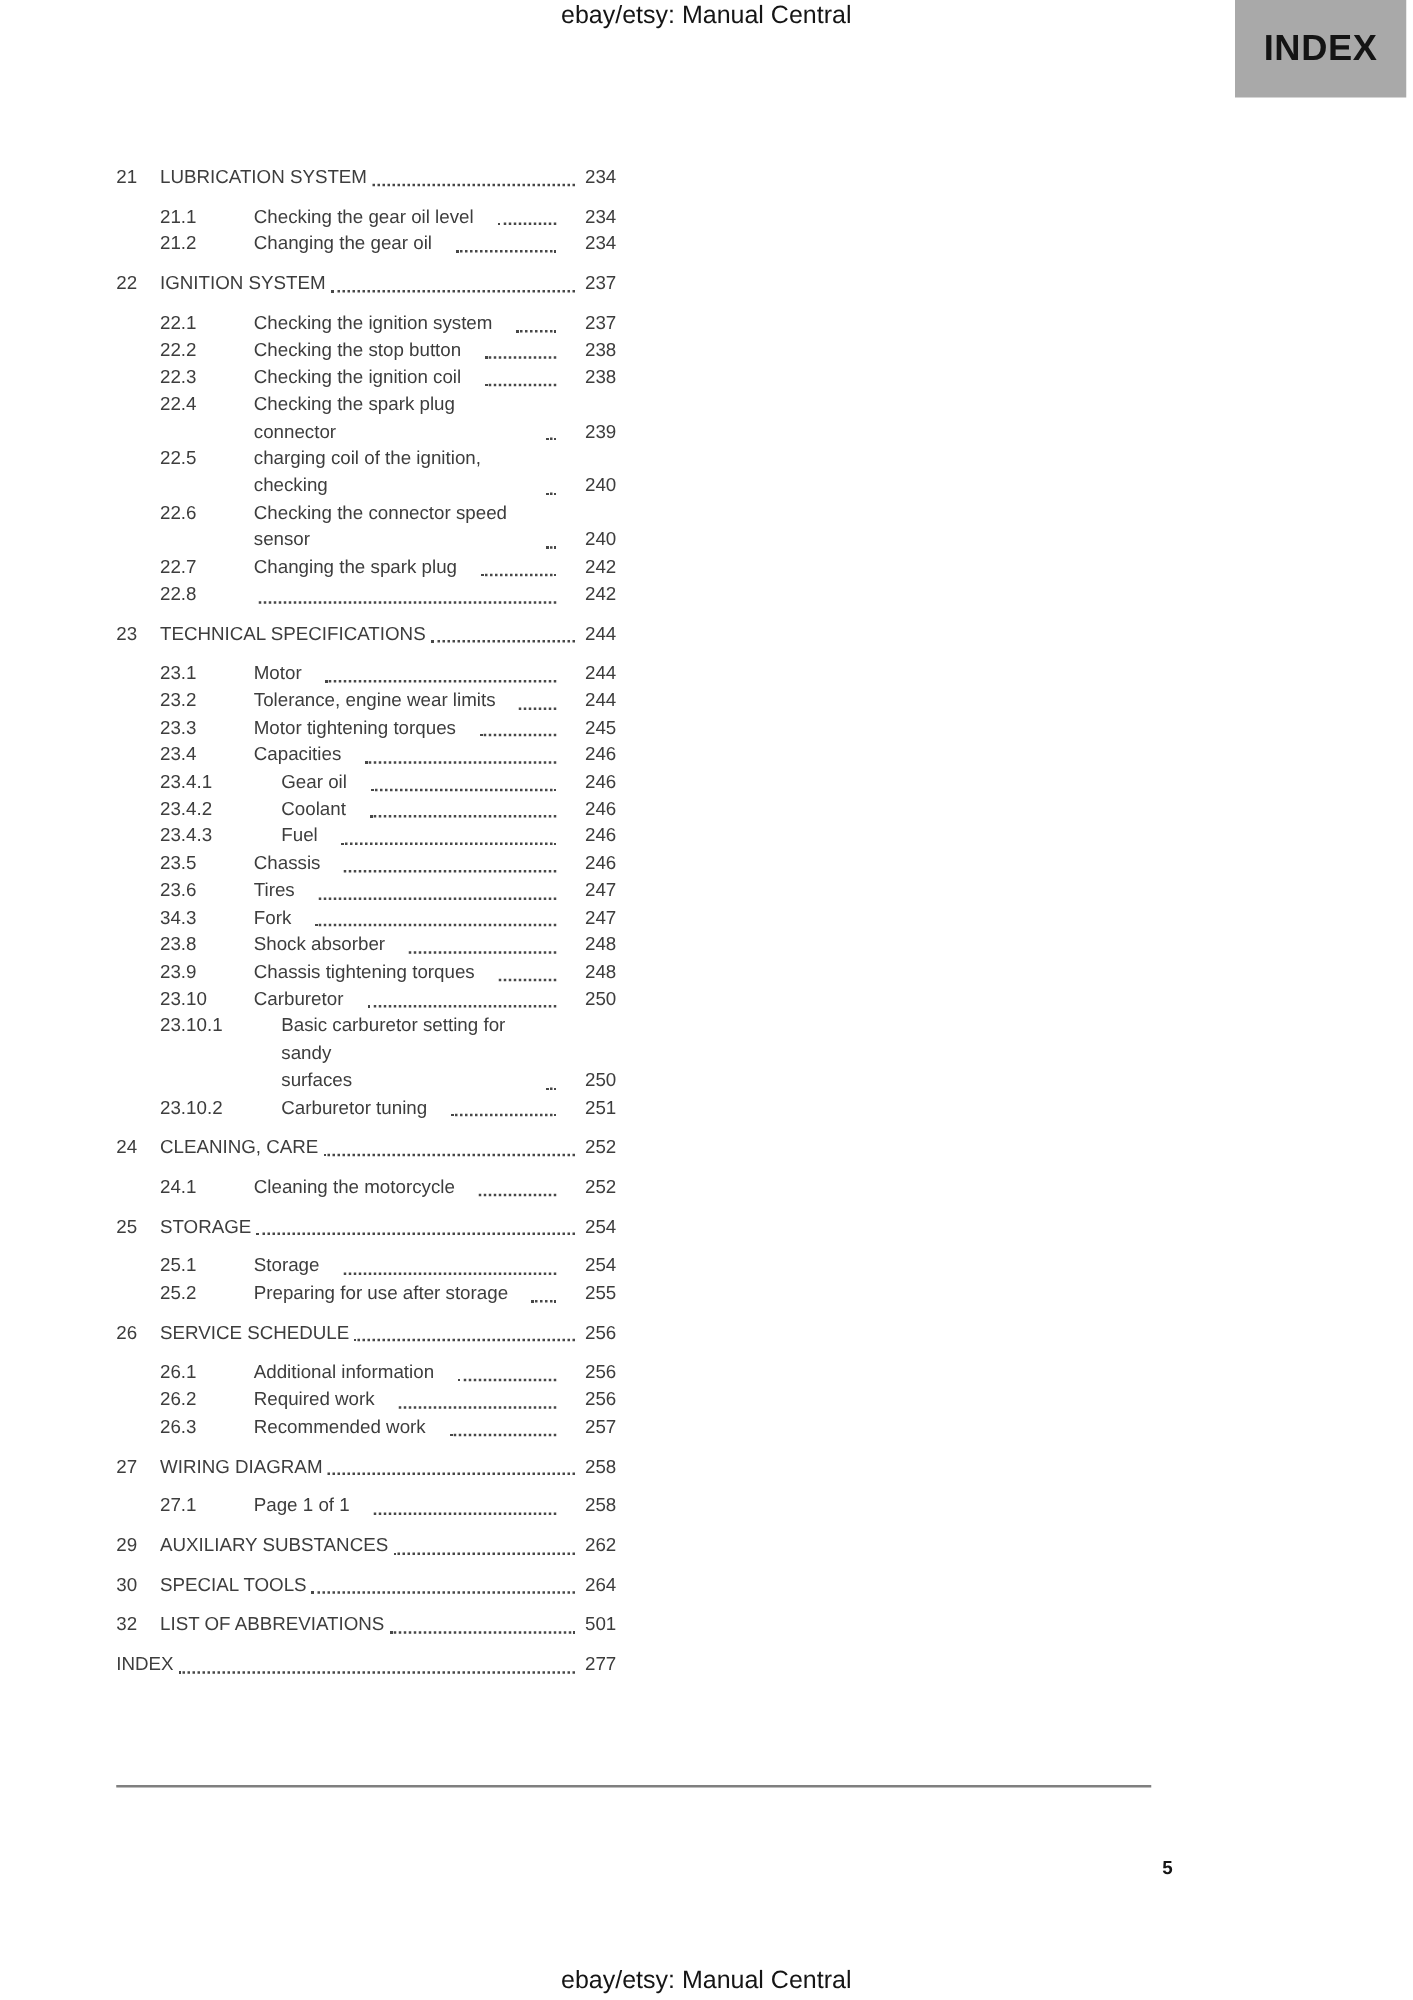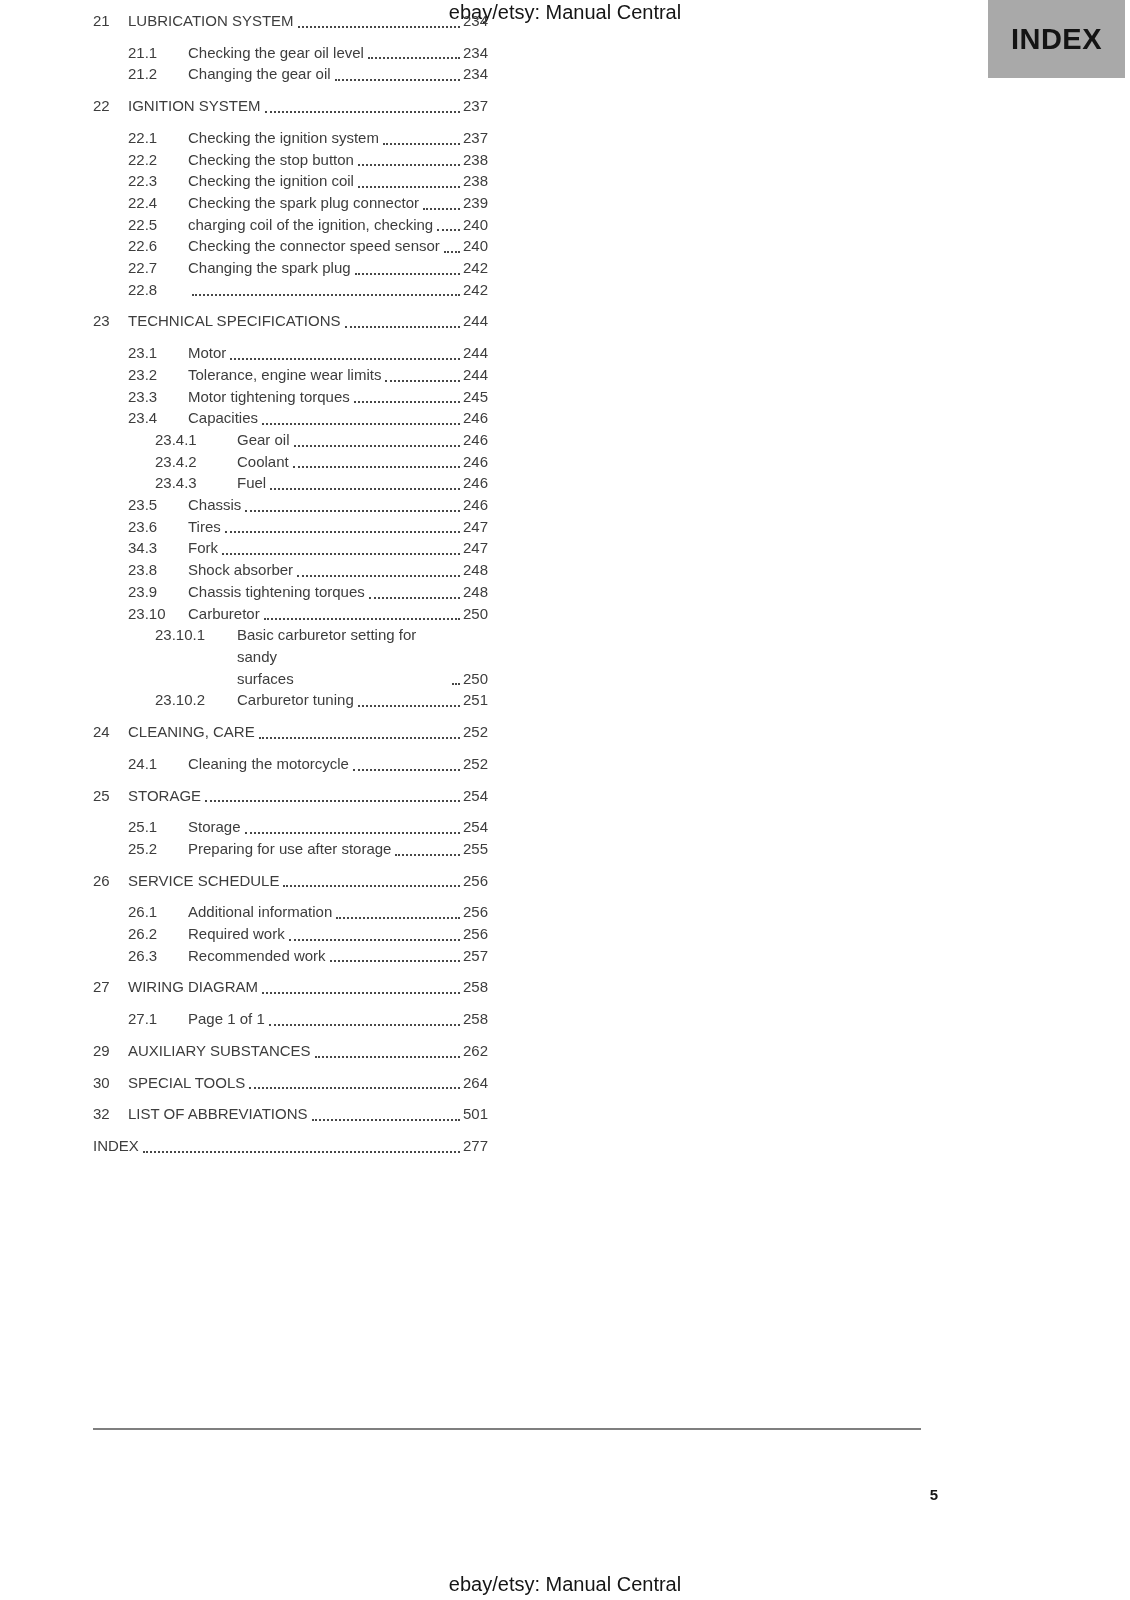--- a/index.html
+++ b/index.html
@@ -22,41 +22,41 @@
     background: var(--tab-bg, #a9a9a9);
     display: flex; align-items: center; justify-content: center;
   }
   .index-tab .tab-label {
     font-size: 29px; font-weight: bold; color: #141414;
     letter-spacing: 0.5px;
   }
 
   .toc {
     position: absolute; left: 93px; top: 0;
-    width: 400px; 
+    width: 400px; padding-top: 121px;
     font-size: 15px; line-height: 21.7px;
   }
   .toc-row { display: flex; align-items: baseline; }
   .toc-row.gap-top { margin-top: 10px; }
-  .toc-row.lvl1, .toc-row.lvl2 { padding-left: 35px; }
+  .toc-row.lvl1, .toc-row.lvl2 { padding-left: 35px; gap: 15px; }
   .toc-row .num { flex: 0 0 auto; }
   .toc-row.lvl0 .num { width: 35px; }
   .toc-row.lvl1 .num { width: 60px; }
-  .toc-row.lvl2 .num { width: 82px; margin-left: 27px; }
+  .toc-row.lvl2 .num { width: 82px; }
   .toc-row .title {
     flex: 0 1 auto; white-space: pre-line; max-width: 272px;
   }
   .toc-row .leader {
     flex: 1 1 auto; min-width: 8px; height: 0;
     border-bottom: 2px dotted #474747;
     margin: 0 3px 4px 4px;
     align-self: flex-end;
   }
   .toc-row .page {
-    flex: 0 0 auto; width: 30px; 
+    flex: 0 0 auto; width: 30px; text-align: right;
     align-self: flex-end;
   }
 
   .footer-rule {
     position: absolute; left: 93px; top: 1428px;
     width: 828px; height: 2px;
     background: var(--rule-color, #7f7f7f);
   }
   .page-number {
     position: absolute; left: 916px; top: 1486px;

